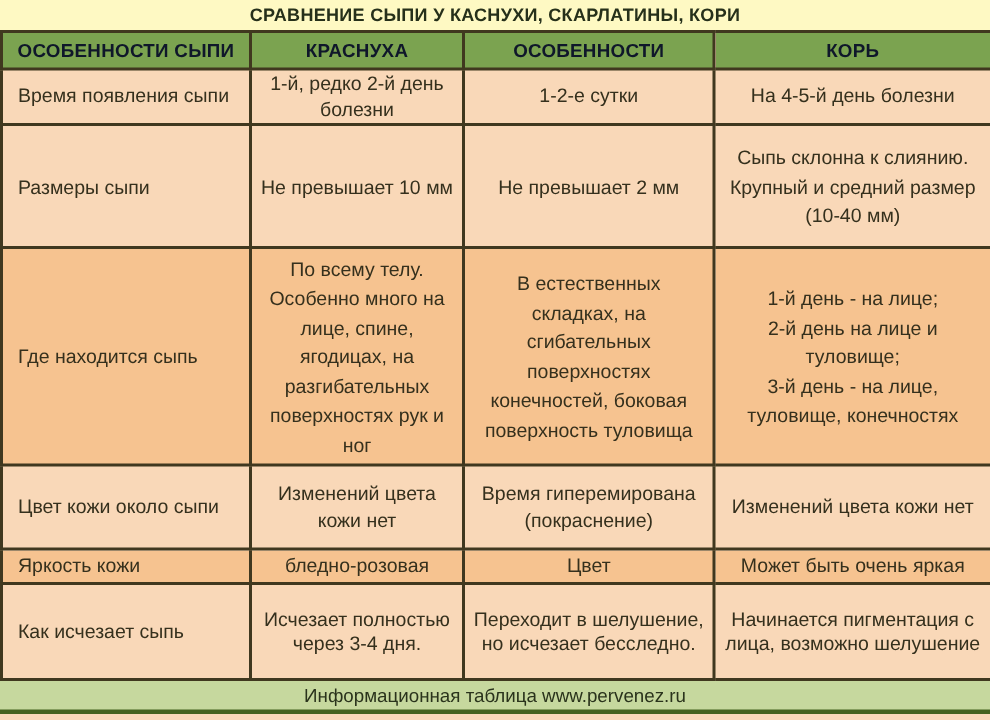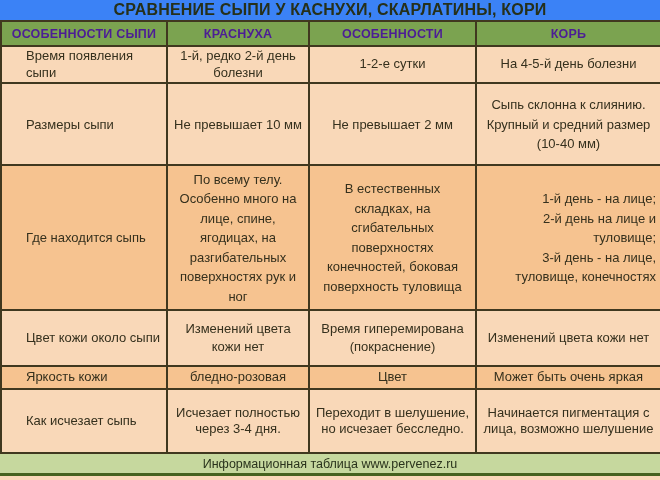--- a/index.html
+++ b/index.html
@@ -3,49 +3,49 @@
 <meta charset="utf-8">
 <style>
   html,body{margin:0;padding:0;background:#fff;}
   .page{
     width:660px;height:480px;overflow:hidden;
     font-family:"Liberation Sans",sans-serif;
     background:#f9d8b8;
     display:flex;flex-direction:column;
   }
   .titlebar{
-    height:20px;flex:0 0 20px;background:#3b82f6;
+    height:20px;flex:0 0 20px;background:#fef9c3;
     display:flex;align-items:center;justify-content:center;
-    font-weight:bold;font-size:16px;color:#26301a;letter-spacing:.2px;
+    font-weight:bold;font-size:12px;color:#26301a;letter-spacing:.2px;
   }
   table{
     width:660px;border-collapse:collapse;table-layout:fixed;flex:0 0 auto;
   }
   col.w0{width:166px} col.w1{width:142px} col.w2{width:167px} col.w3{width:185px}
   th,td{
     border:2px solid #40381f;
     padding:1px 4px;
     font-size:13px;color:#35301d;
     text-align:center;vertical-align:middle;
     line-height:1.28;
     overflow:hidden;
   }
   th{
-    background:#7ba350;color:#4c1d95;
+    background:#7ba350;color:#0f172a;
     font-size:12.5px;font-weight:bold;height:21px;
     letter-spacing:.2px;
   }
-  td.c0{text-align:left;padding-left:24px;}
+  td.c0{text-align:left;padding-left:10px;}
   tr.light td{background:#f9d8b8;}
   tr.dark  td{background:#f6c390;}
   tr.r1{height:33px} tr.r2{height:37px} tr.r3{height:82px}
   tr.r4{height:145px} tr.r5{height:56px} tr.r6{height:23px} tr.r7{height:64px}
   tr.r3 td, tr.r4 td{line-height:1.5;}
   tr.r5 td{line-height:1.4;}
-  td.pre{white-space:pre-line;text-align:right;margin-top:16px;}
+  td.pre{white-space:pre-line;text-align:center;margin-top:16px;}
   .footer{
     box-sizing:border-box;
     height:22px;flex:0 0 22px;background:#c6d89e;
     border-bottom:3px solid #45621e;
     display:flex;align-items:center;justify-content:center;
     font-size:12.5px;color:#2a331c;
   }
 </style>
 </head>
 <body>

